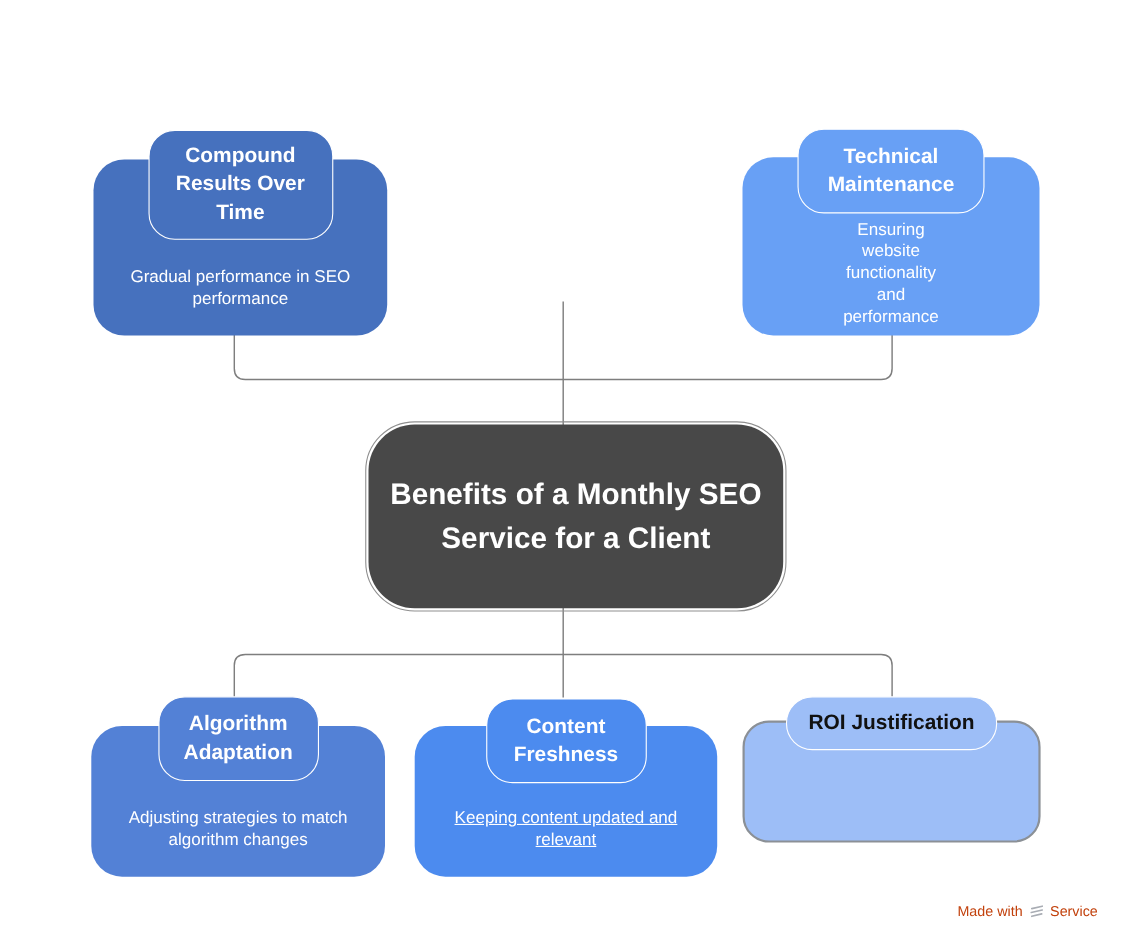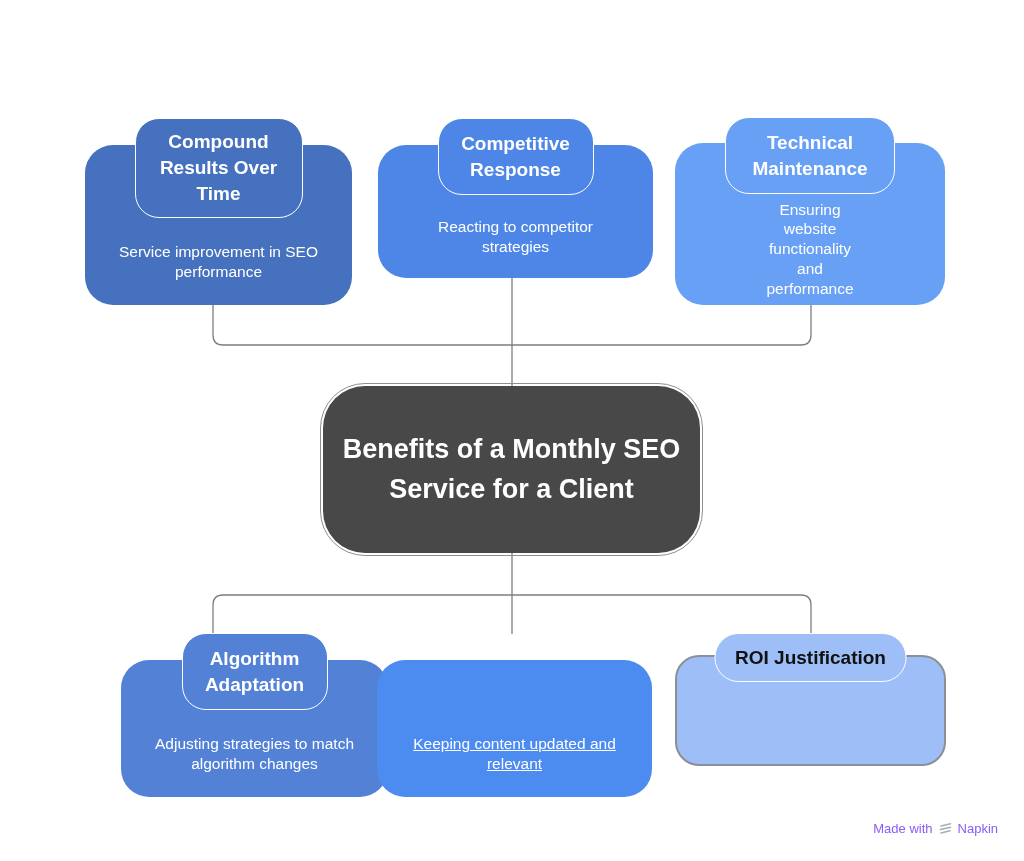--- a/index.html
+++ b/index.html
@@ -43,31 +43,31 @@
   #node-competitive { left:378px; top:145px; width:275px; height:133px; padding-top:50px; }
   #node-competitive .pill { top:-27px; width:156px; height:77px; padding:6px 8px; }
   #node-competitive .desc { padding:0 36px; }
 
   #node-technical { left:675px; top:143px; width:270px; height:162px; padding-top:50px; }
   #node-technical .pill { top:-26px; width:170px; height:77px; padding:6px 8px;justify-content:flex-end; }
   #node-technical .desc { padding:0 85px; }
 
   
   #node-center {
-    left:323px; top:386px; width:377px; height:167px;
+    left:335px; top:386px; width:377px; height:167px;
     border-radius:42px;
     outline:1.5px solid #8f8f8f; outline-offset:2px;
   }
   #node-center .center-title {
     font-weight:bold; font-size:27px; line-height:1.45;
     text-align:center; width:340px;
   }
 
   
-  #node-algorithm { left:83px;  top:660px; width:267px; height:137px; padding-top:50px;margin-left:38px; }
+  #node-algorithm { left:83px;  top:660px; width:267px; height:137px; padding-top:50px; }
   #node-algorithm .pill { top:-27px; width:146px; height:77px; padding:6px 8px; }
   #node-algorithm .desc { padding:0 18px;text-align:center; }
 
   #node-content { left:377px; top:660px; width:275px; height:137px; padding-top:50px; }
   #node-content .pill { top:-25px; width:146px; height:77px; padding:6px 8px; }
   #node-content .desc { padding:0 30px;text-decoration:underline; }
 
   #node-roi { left:675px; top:655px; width:271px; height:111px; padding-top:27px;
               border:2px solid #d946ef; border-radius:24px; }
   #node-roi .pill { top:-24px; height:49px; padding:6px 20px; white-space:nowrap; }
@@ -92,65 +92,62 @@
       <path d="M512,274 L512,388"></path>
       <path d="M512,551 L512,634"></path>
       <path d="M213,634 L213,605 Q213,595 223,595 L801,595 Q811,595 811,605 L811,634"></path>
     </g>
   </svg>
 
   <div class="node" id="node-compound" style="background-color: rgb(70, 113, 190); color: rgb(255, 255, 255);">
     <div class="pill">
       <span>Compound Results Over Time</span>
     </div>
-    <div class="desc">Service improvement in SEO performance</div>
+    <div class="desc">Gradual performance in SEO performance</div>
   </div>
 
-  <div class="node" id="node-competitive" style="background-color: rgb(78, 134, 231); color: rgb(255, 255, 255);">
-    <div class="pill">
-      <span>Competitive Response</span>
-    </div>
-    <div class="desc">Reacting to competitor strategies</div>
-  </div>
 
   <div class="node" id="node-technical" style="background-color: rgb(104, 160, 245); color: rgb(255, 255, 255);">
     <div class="pill">
       <span>Technical Maintenance</span>
     </div>
     <div class="desc">Ensuring website functionality and performance</div>
   </div>
 
   <div class="node" id="node-center" style="background-color: rgb(72, 72, 72); color: rgb(255, 255, 255); outline-color: rgb(143, 143, 143);">
     <div class="center-title">Benefits of a Monthly SEO Service for a Client</div>
   </div>
 
   <div class="node" id="node-algorithm" style="background-color: rgb(83, 129, 214); color: rgb(255, 255, 255);">
     <div class="pill">
       <span>Algorithm Adaptation</span>
     </div>
     <div class="desc">Adjusting strategies to match algorithm changes</div>
   </div>
 
   <div class="node" id="node-content" style="background-color: rgb(76, 139, 239); color: rgb(255, 255, 255);">
+    <div class="pill">
+      <span>Content Freshness</span>
+    </div>
     <div class="desc">Keeping content updated and relevant</div>
   </div>
 
   <div class="node" id="node-roi" style="background-color: rgb(157, 190, 247); color: rgb(17, 17, 17); border-color: rgb(139, 144, 150);">
     <div class="pill">
       <span>ROI Justification</span>
     </div>
   </div>
 
-  <div id="watermark" style="color: #8b5cf6;">
+  <div id="watermark" style="color: #c2410c;">
     <span>Made with</span>
     <span>
       <svg width="15" height="14" viewBox="0 0 15 14">
         <g stroke="#a9adb4" stroke-width="1.5" fill="none" stroke-linecap="round">
           <path d="M3,4 L12.5,1.8"></path>
           <path d="M2.5,7.5 L12.5,5.3"></path>
           <path d="M3,11 L12,8.8"></path>
         </g>
       </svg>
     </span>
-    <span>Napkin</span>
+    <span>Service</span>
   </div>
 
 </div>
 
 </body></html>

